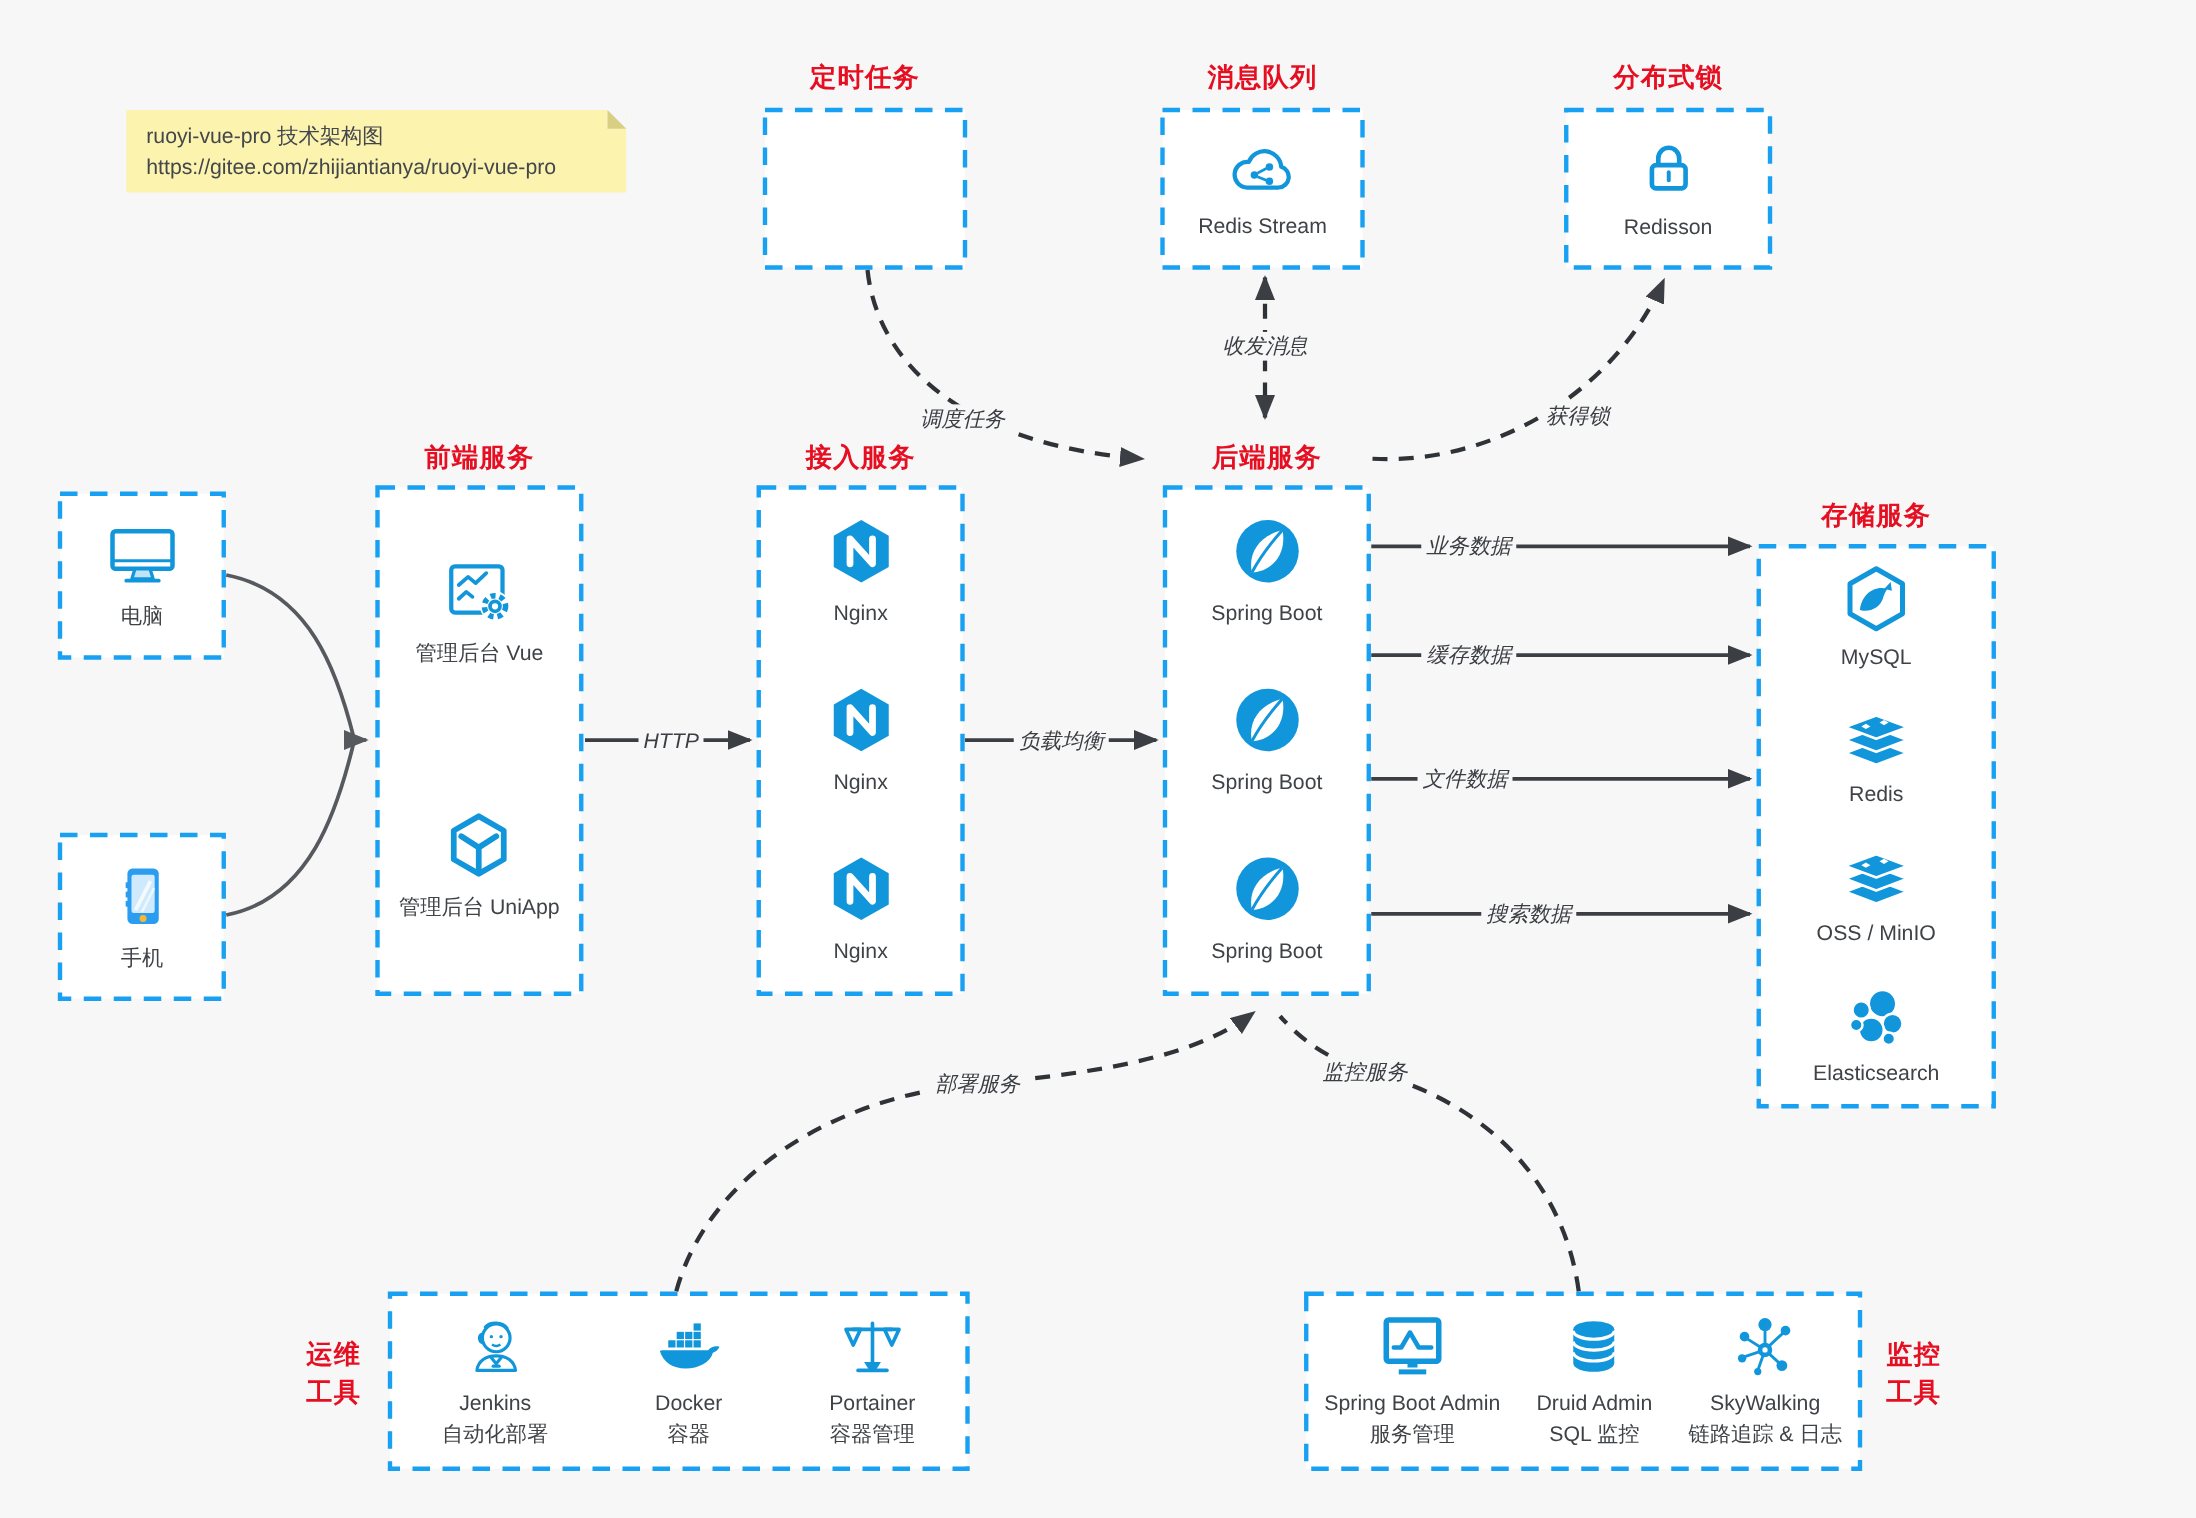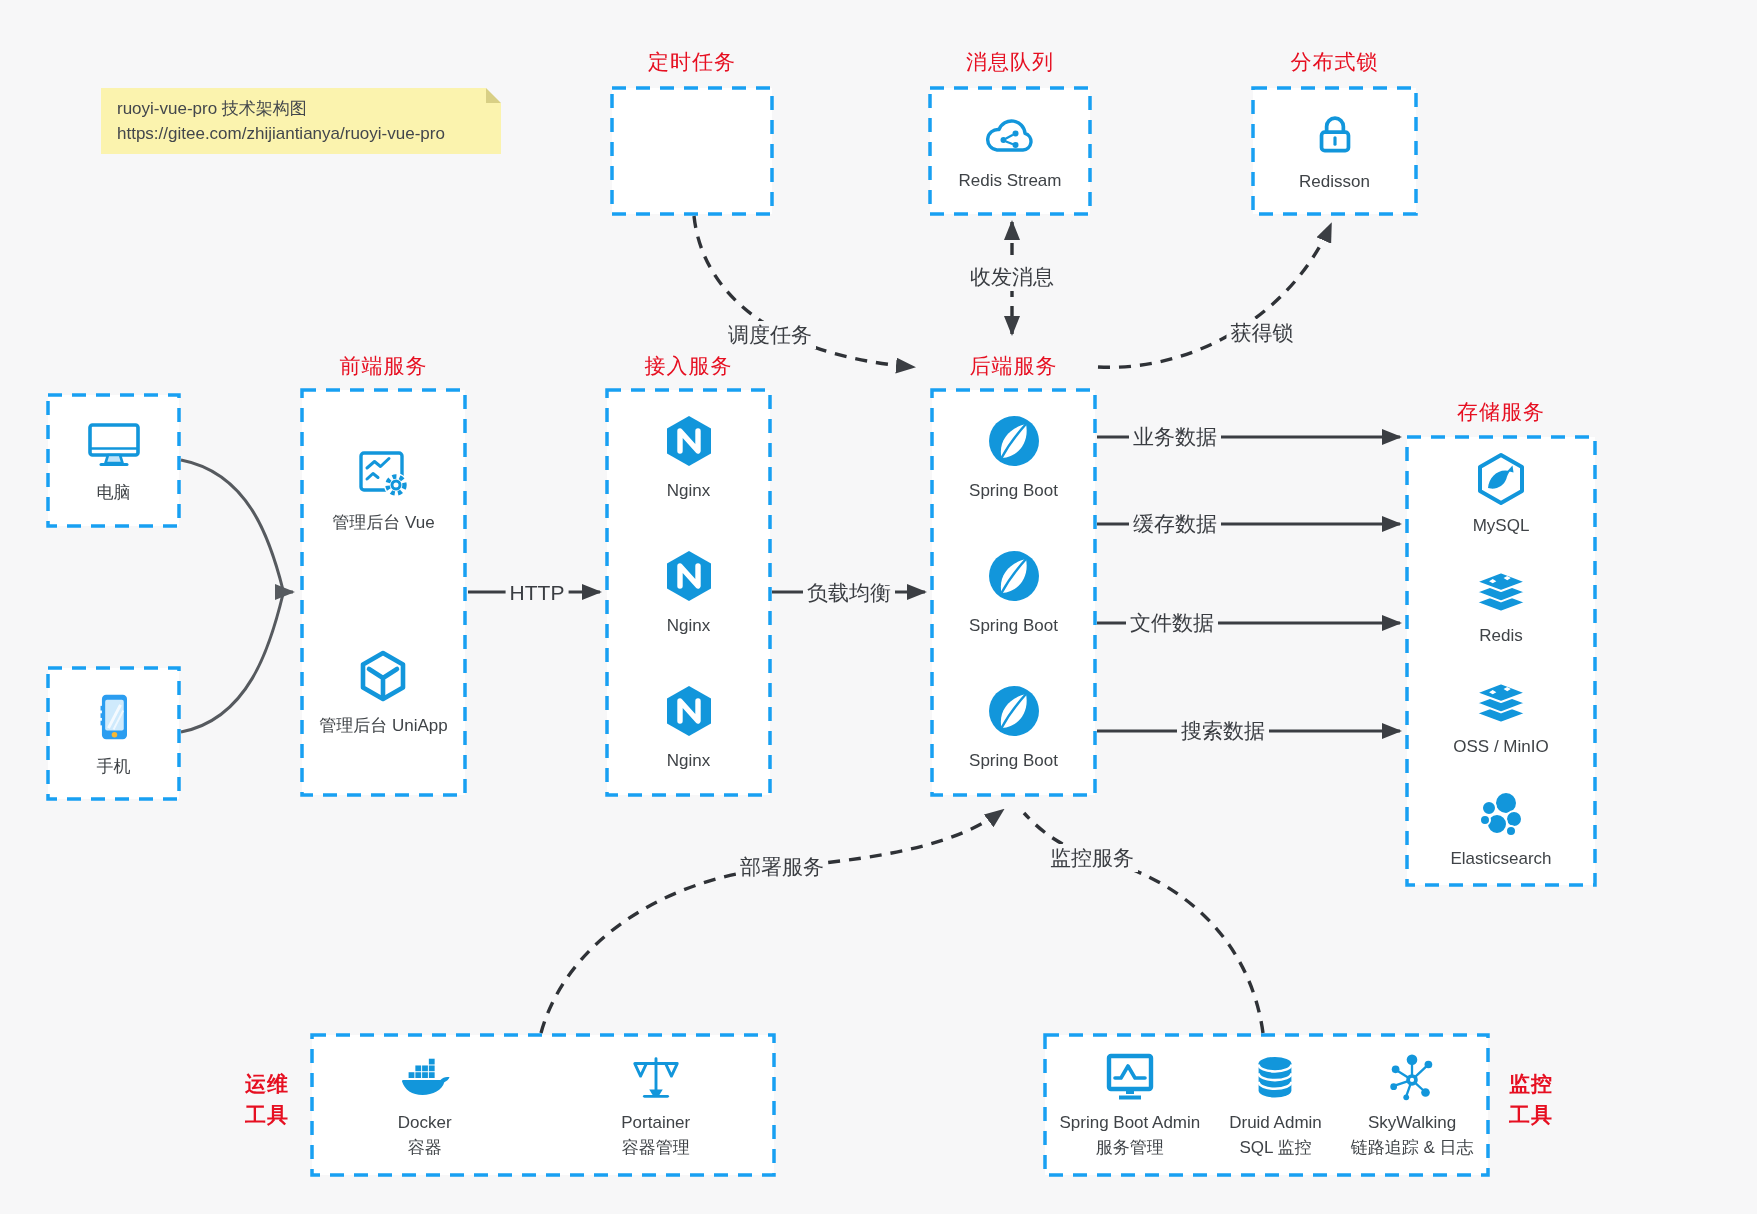--- a/index.html
+++ b/index.html
@@ -12,29 +12,29 @@
     --note-bg:#fbf3ae;
   }
   *{margin:0;padding:0;box-sizing:border-box;}
   body{background:var(--bg);font-family:"Liberation Sans","DejaVu Sans",sans-serif;}
   .canvas{position:relative;width:1757px;height:1214px;background:var(--bg);overflow:hidden;}
   .overlay{position:absolute;left:0;top:0;pointer-events:none;}
   .note{position:absolute;left:55px;top:88px;width:400px;height:66px;background:var(--note-bg);
         padding:8px 16px;color:#43474c;font-size:17px;line-height:25px;margin-left:46px;}
   .note::after{content:"";position:absolute;top:0;right:0;width:0;height:0;
         border-top:15px solid var(--bg);border-left:15px solid #d8cf85;}
-  .gtitle{position:absolute;color:var(--red);font-weight:normal;font-size:21px;text-align:center;letter-spacing:1px;}
+  .gtitle{position:absolute;color:var(--red);font-weight:bold;font-size:21px;text-align:center;letter-spacing:1px;}
   .side-title{position:absolute;color:var(--red);font-weight:bold;font-size:21px;line-height:31px;text-align:center;letter-spacing:1px;}
   .boxc{position:absolute;display:flex;align-items:center;justify-content:space-around;}
   .boxc.col{flex-direction:column;}
   .boxc.row{flex-direction:row;}
   .item{display:flex;flex-direction:column;align-items:center;gap:9px;}
   .ilabel{font-size:17px;color:var(--text);text-align:center;line-height:25px;white-space:nowrap;}
-  .elabel{position:absolute;transform:translate(-50%,-50%);font-size:21px;color:#3a3d42;
-          background:var(--bg);padding:0 4px;white-space:nowrap;}
+  .elabel{position:absolute;transform:translate(-50%,-50%);font-size:17px;color:#3a3d42;
+          background:var(--bg);padding:0 4px;white-space:nowrap;font-style:italic;}
   svg.ic{display:block;}
 </style>
 </head>
 <body>
 
 <div class="canvas">
 
   <svg class="overlay" width="1757" height="1214" viewBox="0 0 1757 1214">
     <defs>
       <marker id="arr" viewBox="0 0 20 16" markerUnits="userSpaceOnUse" markerWidth="20" markerHeight="16" refX="18" refY="8" orient="auto-start-reverse">
@@ -273,20 +273,39 @@
           <circle cx="12" cy="34" r="5"></circle>
           <circle cx="38" cy="45" r="5"></circle>
         </g>
       </svg>
       <div class="ilabel">Elasticsearch</div>
     </div>
   </div>
 
   <div class="boxc row" style="left:312px;top:1035px;width:462px;height:140px;">
     <div class="item" style="gap:5px;">
+      <svg class="ic" width="54" height="54" viewBox="0 0 56 56">
+        <g fill="none" stroke="#1296db" stroke-width="2.6" stroke-linecap="round" stroke-linejoin="round">
+          <circle cx="29" cy="20" r="11.5"></circle>
+          <path d="M17.5 17 c-3 0.5 -3.5 6 0.5 7"></path>
+          <path d="M20 11 c4 -4.5 14 -4.5 18 1"></path>
+          <path d="M13 47 c1 -8 7.5 -12 16 -12 c8.5 0 15 4 16 12 z"></path>
+          <path d="M25 36.5 l4 5 4 -5"></path>
+          <path d="M26.5 43.5 h5"></path>
+        </g>
+        <circle cx="25" cy="19" r="1.4" fill="#1296db"></circle>
+        <circle cx="33" cy="19" r="1.4" fill="#1296db"></circle>
+        <path d="M25.5 25.5 q3.5 2.6 7 0" fill="none" stroke="#1296db" stroke-width="2"></path>
+      </svg>
+      <div class="ilabel">
+        <div>Jenkins</div>
+        <div>自动化部署</div>
+      </div>
+    </div>
+    <div class="item" style="gap:5px;">
       <svg class="ic" width="58" height="54" viewBox="0 0 58 56">
         <g fill="#1296db">
           <rect x="12" y="22" width="6" height="6"></rect>
             <rect x="19" y="22" width="6" height="6"></rect>
           <rect x="26" y="22" width="6" height="6"></rect>
             <rect x="33" y="22" width="6" height="6"></rect>
           <rect x="19" y="15" width="6" height="6"></rect>
             <rect x="26" y="15" width="6" height="6"></rect>
           <rect x="33" y="15" width="6" height="6"></rect>
             <rect x="33" y="8" width="6" height="6"></rect>

